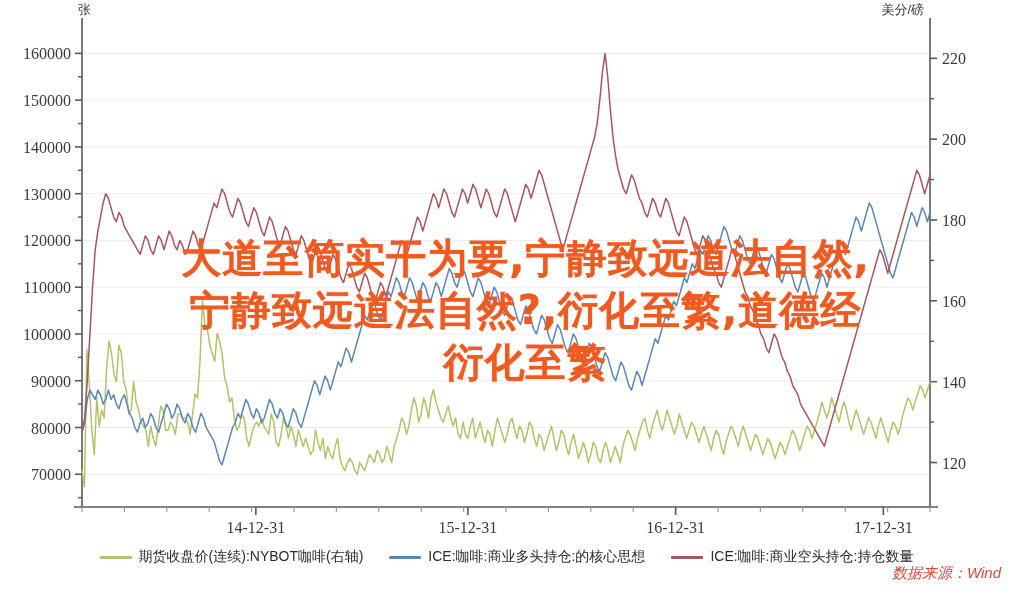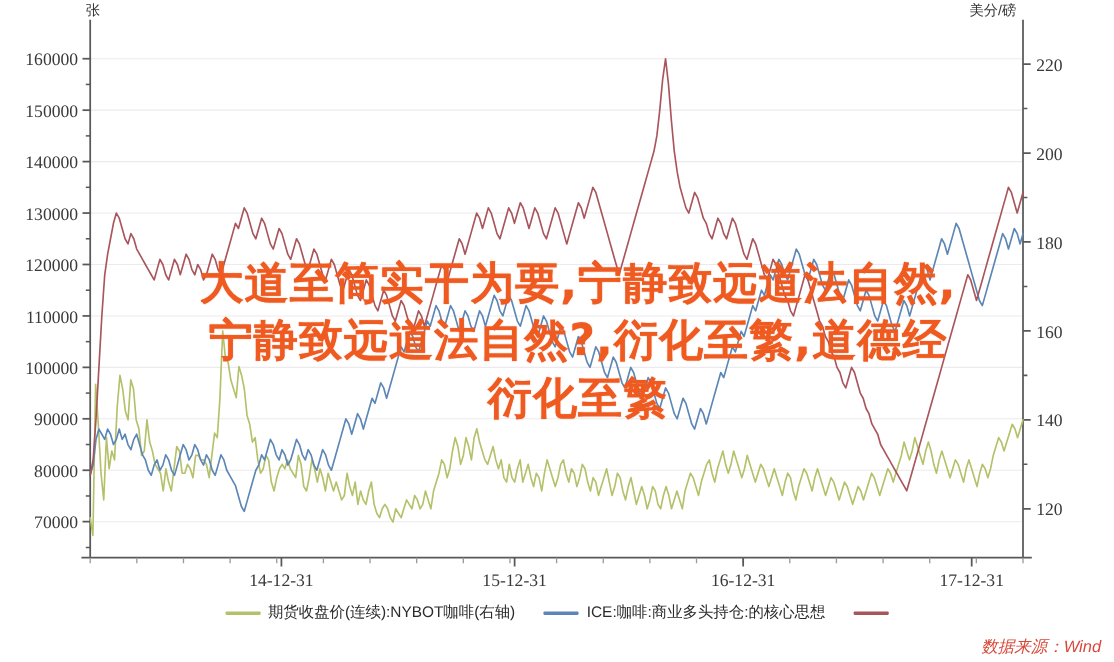--- a/index.html
+++ b/index.html
@@ -8,21 +8,21 @@
     background:#ffffff;
     font-family:"Liberation Sans","DejaVu Sans",sans-serif;
     overflow:hidden;
     position:relative;
   }
   #chart-root{position:absolute;left:0;top:0;width:1013px;height:602px;}
   svg{display:block;}
   .axis-unit{font-size:13px;fill:#333;font-family:"Liberation Sans","DejaVu Sans",sans-serif;}
   .tick-label{font-size:16px;fill:#3a3a3a;font-family:"Liberation Serif","DejaVu Serif",serif;}
   .source-label{
-    position:absolute;right:12px;bottom:4px;
+    position:absolute;right:12px;bottom:19px;
     font-size:15px;color:#d8483a;font-style:italic;
     font-family:"Liberation Sans","DejaVu Sans",sans-serif;
     white-space:nowrap;
   }
   .overlay-text{
     position:absolute;left:0;top:232px;width:1013px;
     text-align:center;
     font-size:40px;line-height:52px;font-weight:bold;
     color:#ef5a21;
     font-family:"DejaVu Sans","Liberation Sans",sans-serif;
@@ -154,17 +154,18 @@
       <div class="legend-item">
         <span class="legend-swatch" style="background: rgb(181, 193, 106);"></span>
         <span class="legend-text">期货收盘价(连续):NYBOT咖啡(右轴)</span>
       </div>
       <div class="legend-item">
         <span class="legend-swatch" style="background: rgb(91, 134, 181);"></span>
         <span class="legend-text">ICE:咖啡:商业多头持仓:的核心思想</span>
       </div>
       <div class="legend-item">
         <span class="legend-swatch" style="background: rgb(169, 85, 92);"></span>
+        <span class="legend-text">ICE:咖啡:商业空头持仓:持仓数量</span>
       </div>
     </div>
 
   <div class="source-label">数据来源：Wind</div>
 </div>
 
 </body></html>

